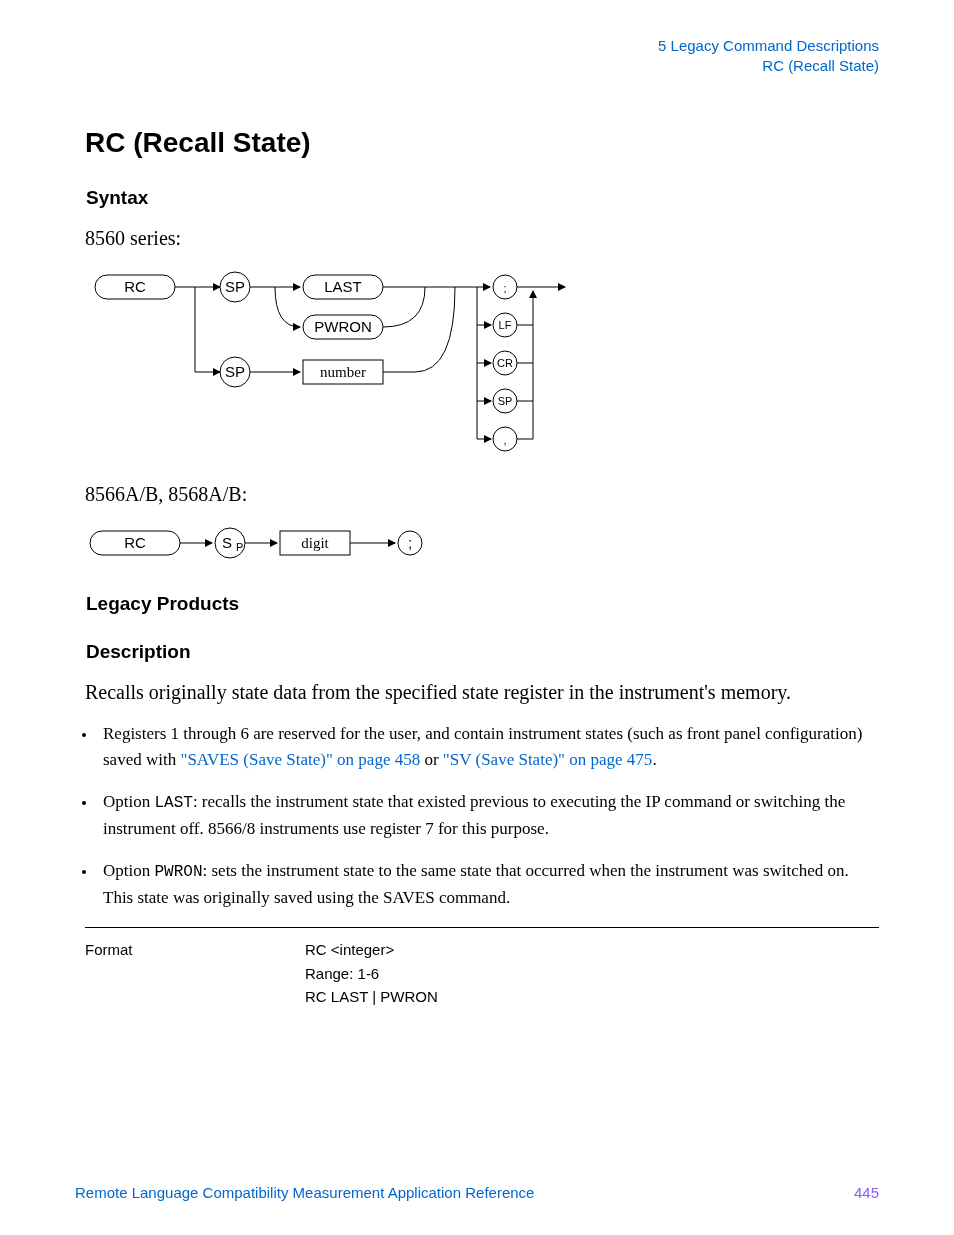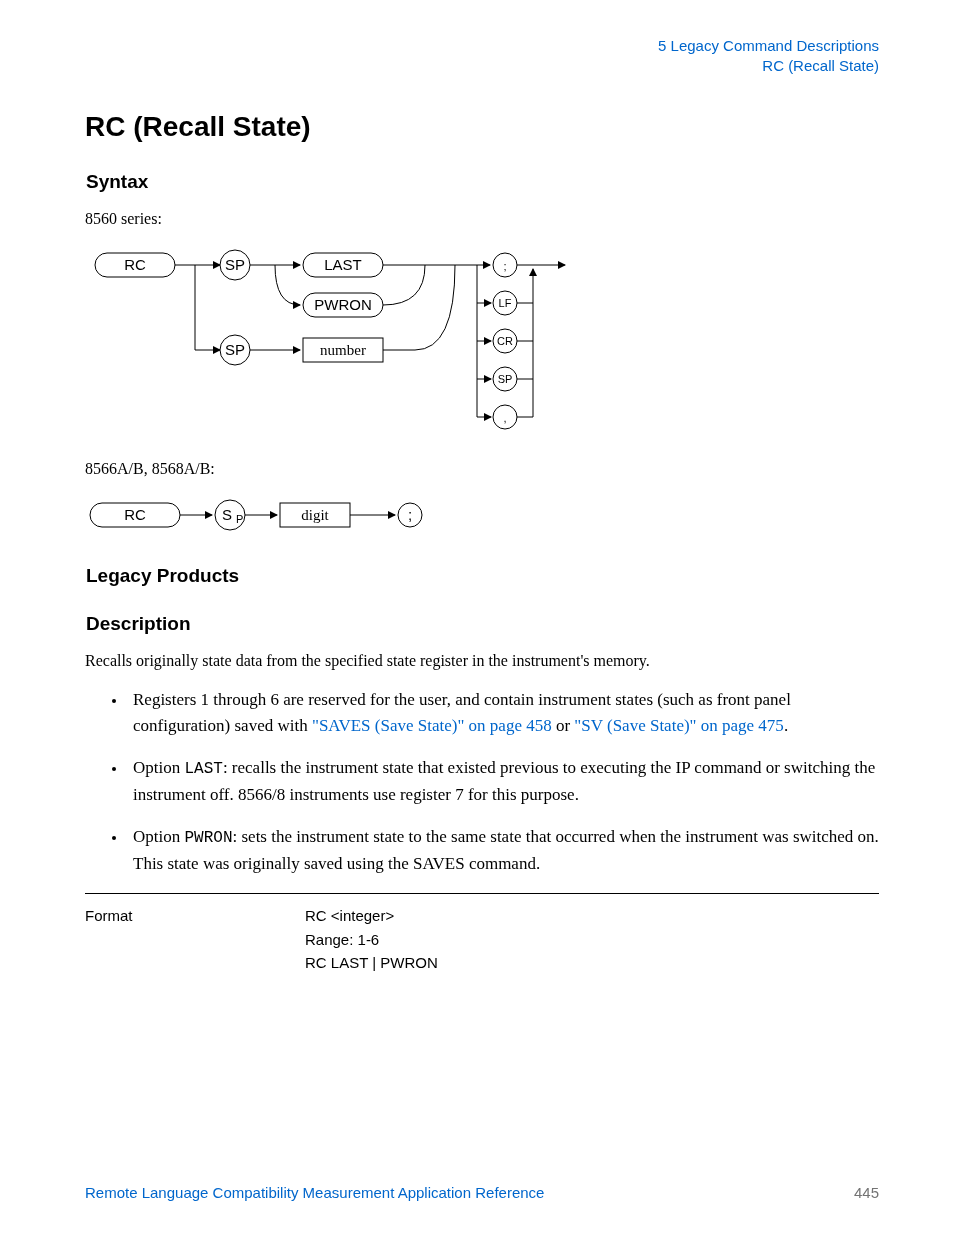--- a/index.html
+++ b/index.html
@@ -1,33 +1,33 @@
 <!DOCTYPE html>
 <html><head>
 <meta charset="utf-8">
 <style>
   * { box-sizing: border-box; margin: 0; padding: 0; }
   html, body { width: 954px; height: 1235px; background: #fff; font-family: Georgia, "Times New Roman", serif; color: #000; }
   .page { position: relative; width: 954px; height: 1235px; padding: 36px 75px 30px 85px; }
-  .header { text-align: right; font-family: Arial, Helvetica, sans-serif; color: #0066cc; font-size: 15px; line-height: 1.35; margin-bottom: 34px; }
+  .header { text-align: right; font-family: Arial, Helvetica, sans-serif; color: #0066cc; font-size: 15px; line-height: 1.35; margin-bottom: 50px; }
   h1 { font-family: Arial, Helvetica, sans-serif; font-size: 28px; font-weight: bold; margin-bottom: 28px; }
   h2 { font-family: Arial, Helvetica, sans-serif; font-size: 19px; font-weight: bold; margin: 26px 0 14px 1px; }
-  p.body { font-size: 16px; line-height: 1.5; margin-bottom: 14px; }
+  p.body { font-size: 20px; line-height: 1.5; margin-bottom: 14px; }
   .diagram { margin: 6px 0 18px 0; }
-  ul.bullets { margin: 8px 0 14px 42px; }
+  ul.bullets { margin: 8px 0 14px 12px; }
   ul.bullets li { font-size: 17px; line-height: 1.55; margin-bottom: 16px; padding-left: 6px; }
   ul.bullets li::marker { font-size: 14px; }
   .mono { font-family: "Courier New", monospace; font-size: 16px; }
   a.link { color: #0066cc; text-decoration: none; }
   hr.rule { border: none; border-top: 1px solid #000; margin: 14px 0 10px 0; }
   .fmt-row { display: flex; font-family: Liberation Sans, sans-serif; font-size: 15px; line-height: 1.55; }
   .fmt-label { width: 220px; }
   .fmt-val { flex: 1; }
-  .footer { position: absolute; bottom: 34px; left: 85px; right: 75px; display: flex; justify-content: space-between; font-family: Arial, Helvetica, sans-serif; font-size: 15px; color: #0066cc; }
-  .footer .pg { color: #737373; }
+  .footer { position: absolute; bottom: 34px; left: 75px; right: 75px; display: flex; justify-content: space-between; font-family: Arial, Helvetica, sans-serif; font-size: 15px; color: #0066cc; }
+  .footer .pg { color: #8b5cf6; }
   
   .sv text.node { font-family: Arial, Helvetica, sans-serif; font-size: 15px; }
   .sv text.small { font-family: Arial, Helvetica, sans-serif; font-size: 11px; }
   .sv text.serif { font-family: Georgia, serif; font-size: 15px; }
   .sv .box { fill: #fff; stroke: #000; stroke-width: 1; }
   .sv .line { fill: none; stroke: #000; stroke-width: 1; }
   .sv .arrow { fill: #000; }
 </style>
 </head>
 <body>

